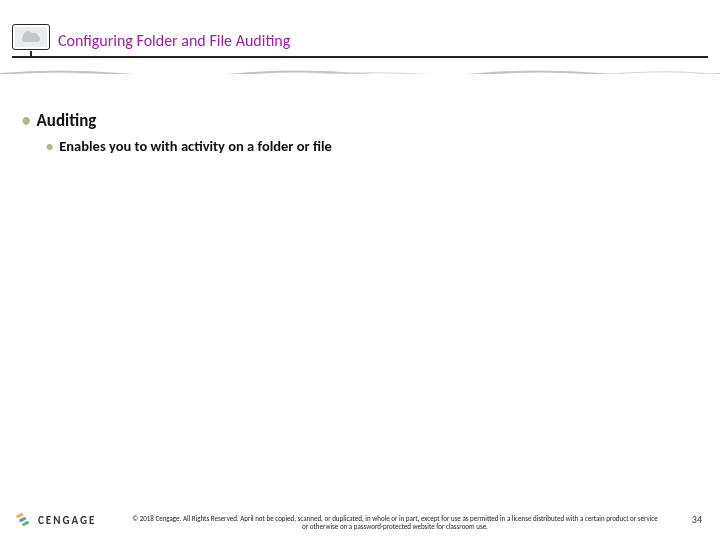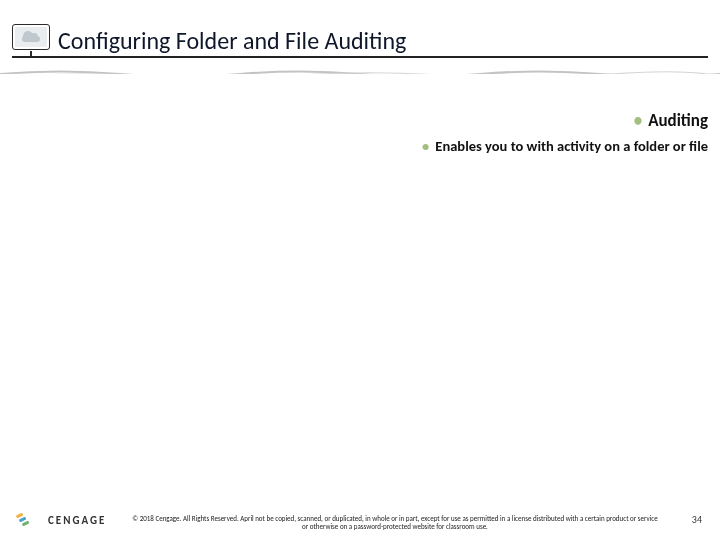--- a/index.html
+++ b/index.html
@@ -83,23 +83,23 @@
     left: 9px; top: 2px;
   }
   .cloud-base {
     position: absolute;
     width: 18px; height: 6px;
     background: #bfc8cd;
     border-radius: 3px;
     left: 1px; top: 5px;
   }
   .title {
-    font-size: 24px;
+    font-size: 16px;
     font-weight: 400;
-    color: #0f172a;
+    color: #a21caf;
   }
   .title-underline {
     position: absolute;
     top: 56px;
     left: 12px;
     right: 12px;
     height: 2px;
     background: #222;
   }
   .title-stripe {
@@ -113,21 +113,20 @@
   }
   .title-stripe svg {
     width: 100%;
     height: 10px;
   }
   .body {
     position: absolute;
     top: 110px;
     left: 22px;
     right: 12px;
-    text-align: right;
   }
   .bullet1 {
     font-size: 17px;
     font-weight: 700;
     color: #111;
     margin-bottom: 6px;
   }
   .bullet1 .dot { color: #a2bf7f; margin-right: 6px; }
   .bullet2 {
     font-size: 14.5px;
@@ -154,21 +153,21 @@
     left: 0;
     right: 0;
     height: 44px;
   }
   .logo {
     position: absolute;
     left: 16px;
     bottom: 12px;
     display: flex;
     align-items: center;
-    gap: 16px;
+    gap: 6px;
   }
   .logo-mark {
     width: 16px; height: 16px;
     position: relative;
   }
   .logo-mark span {
     position: absolute;
     width: 7px; height: 2.5px;
     border-radius: 1px;
   }

